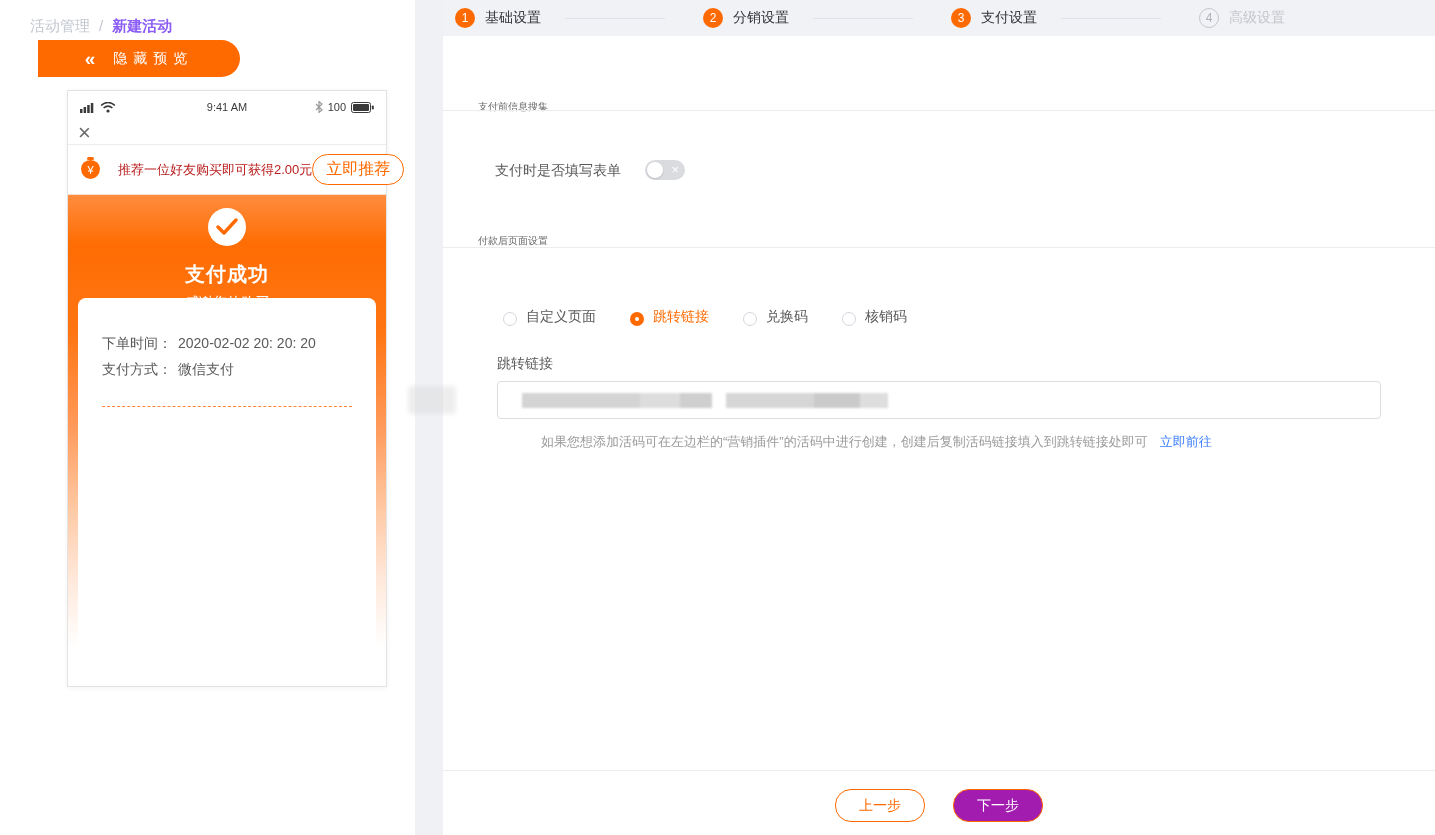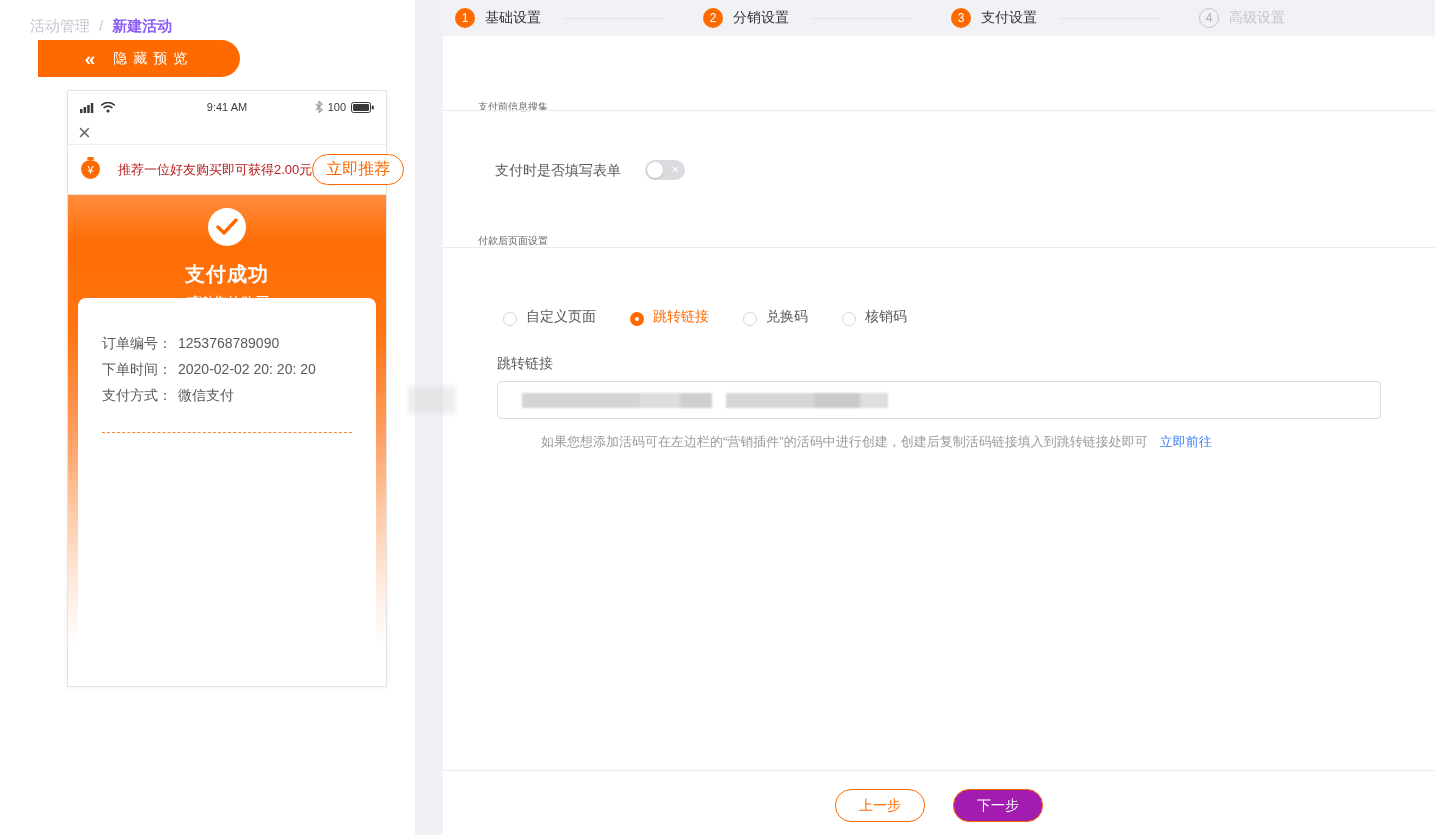--- a/index.html
+++ b/index.html
@@ -183,24 +183,20 @@
             </svg>
         </span>
         <span class="success-titles">
           <span class="success-title">支付成功</span>
           <span class="success-sub">感谢您的购买</span>
         </span>
       </div>
 
       <div class="order-card">
         <div class="order-row">
-          <span class="ol">订单编号：</span>
-          <span class="ov">1253768789090</span>
-        </div>
-        <div class="order-row">
           <span class="ol">下单时间：</span>
           <span class="ov">2020-02-02 20: 20: 20</span>
         </div>
         <div class="order-row">
           <span class="ol">支付方式：</span>
           <span class="ov">微信支付</span>
         </div>
         <div class="dash-div"></div>
       </div>
     </div>

